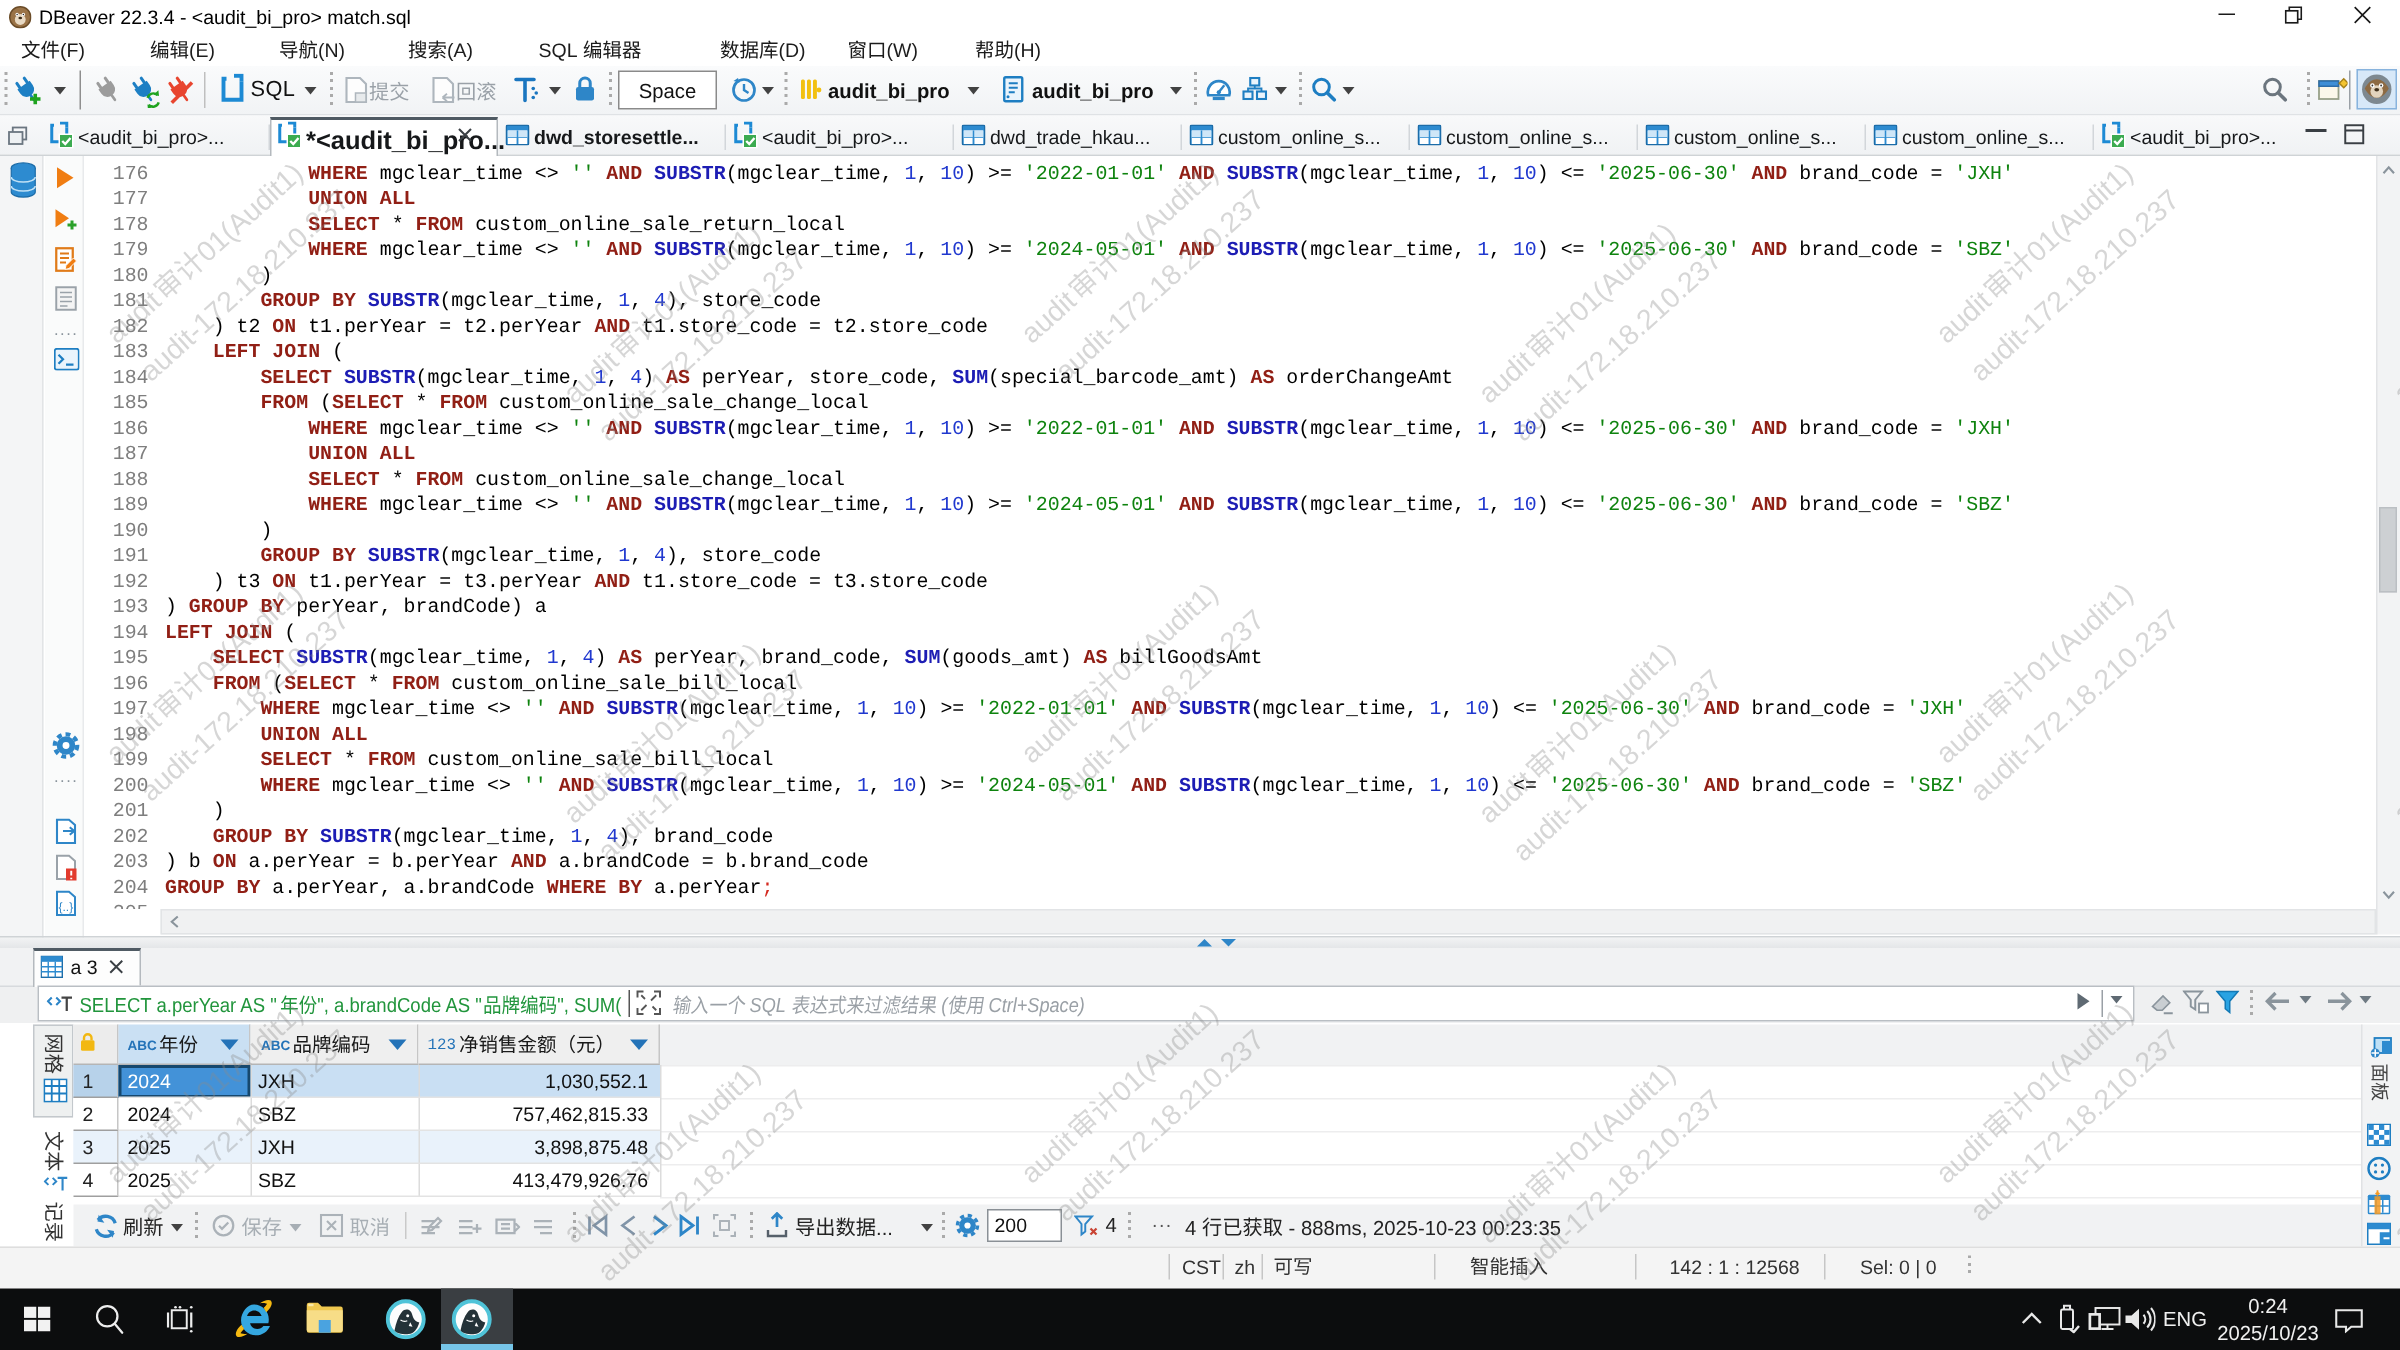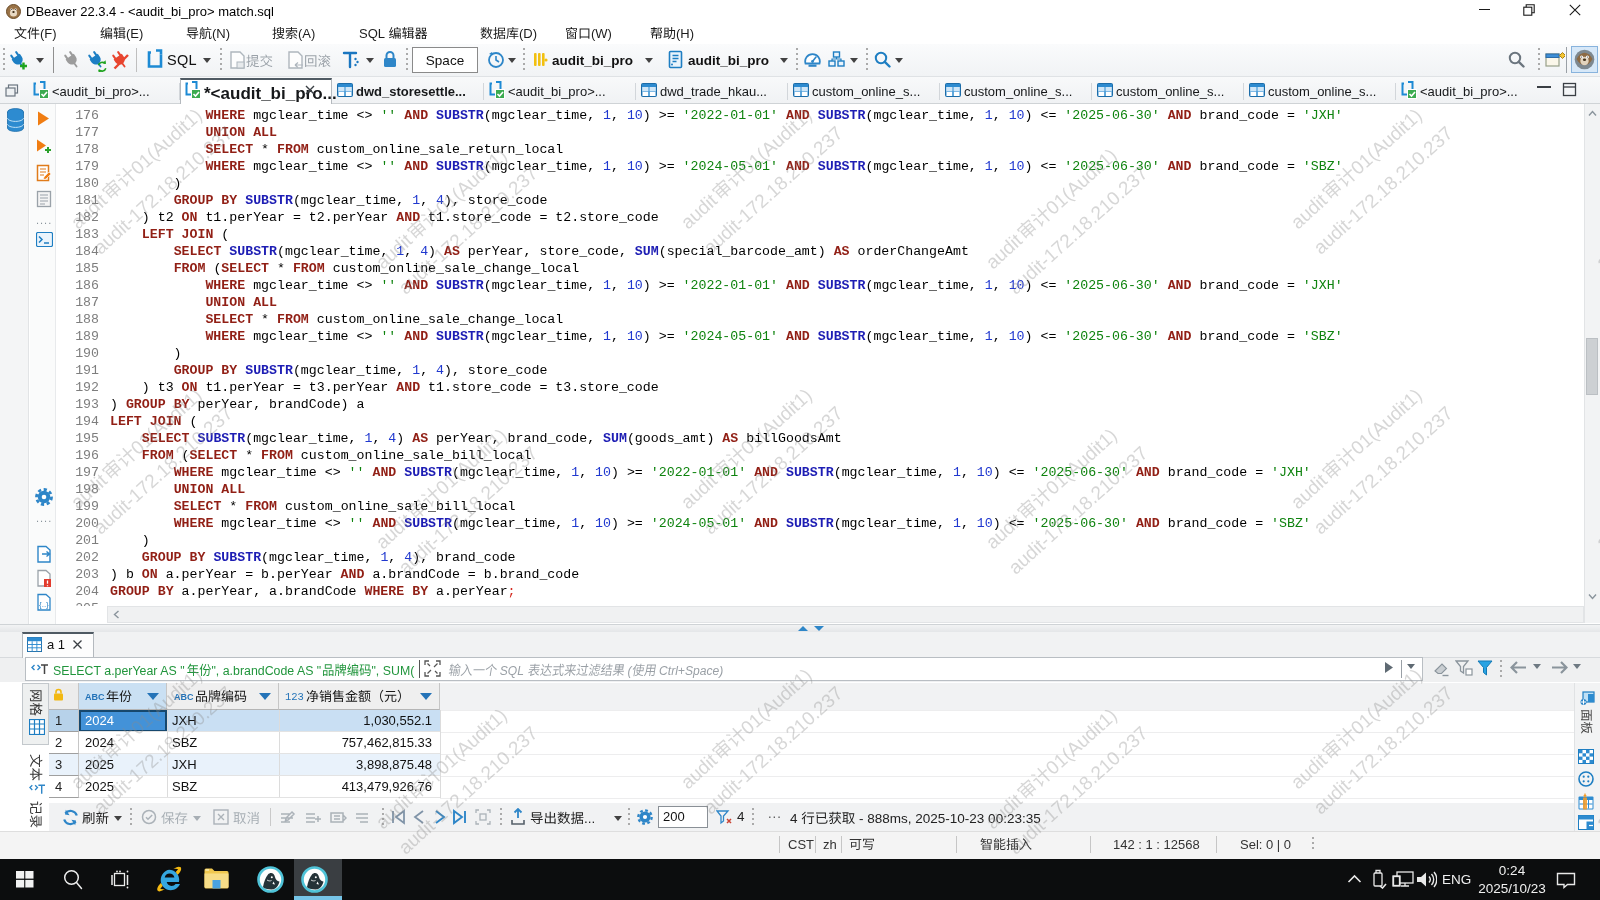--- a/index.html
+++ b/index.html
@@ -474,21 +474,21 @@
     <path d="M24 1l5 5 5-5z" fill="#2e86c8"></path>
   </svg>
 <div class="ab" style="left:0;top:632px;width:1600px;height:199px;background:#fff"></div>
 <div class="ab" style="left:0;top:632px;width:1600px;height:26px;background:#f1f2f3;border-bottom:1px solid #d7dadd"></div>
 <div class="ab" style="left:22px;top:632px;width:72px;height:26px;background:#fdfdfd;border:1px solid #b4b9be;border-top:2px solid #4f5a63;border-bottom:none"></div>
 <svg class="ic" style="left:27px;top:637px" width="15" height="15" viewBox="0 0 16 16">
 <rect x="0.5" y="0.5" width="15" height="15" fill="#fff" stroke="#1c6ca8"></rect>
 <rect x="0.5" y="0.5" width="15" height="4" fill="#2d8bd0"></rect>
 <path d="M0.5 8h15M0.5 11.5h15M5.5 4.5v11M10.5 4.5v11" stroke="#2d8bd0" stroke-width="1"></path>
   </svg>
-<div class="ab" style="left:47px;top:637px;font-size:13px;color:#111">a 1</div>
+<div class="ab" style="left:47px;top:637px;font-size:13px;color:#111">a 3</div>
 <svg class="ic" style="left:72px;top:639px" width="11" height="11" viewBox="0 0 11 11" stroke="#3a3f44" stroke-width="1.3">
     <path d="M1.5 1.5l8 8M9.5 1.5l-8 8"></path>
   </svg>
 <div class="ab" style="left:0;top:658px;width:1600px;height:24px;background:#eff0f1"></div>
 <div class="ab" style="left:25px;top:657px;width:1398px;height:24px;background:#fff;border:1px solid #b9bec3"></div>
 <svg class="ic" style="left:31px;top:662px" width="17" height="14" viewBox="0 0 17 14">
 <path d="M3.5 3L1 5.5L3.5 8M6.5 3L9 5.5L6.5 8" fill="none" stroke="#2e86c8" stroke-width="1.4"></path>
 <path d="M10 3h7M13.5 3v9" stroke="#444" stroke-width="1.5"></path>
   </svg>
 <div class="ab" style="left:53px;top:662px;transform:scaleX(0.9165);transform-origin:0 0"><svg width="395" height="17" viewBox="0 0 395 17" style="overflow:visible">

